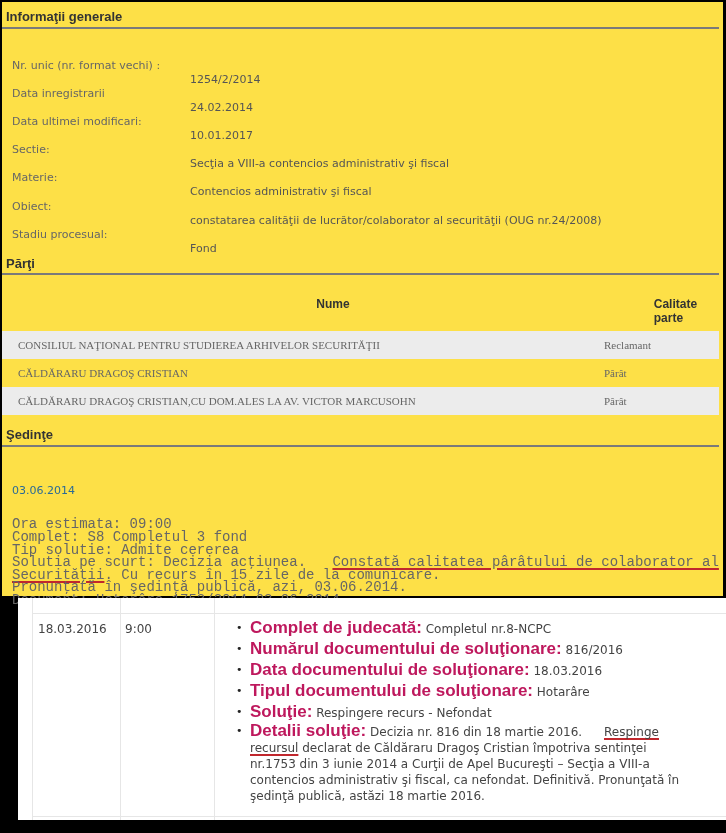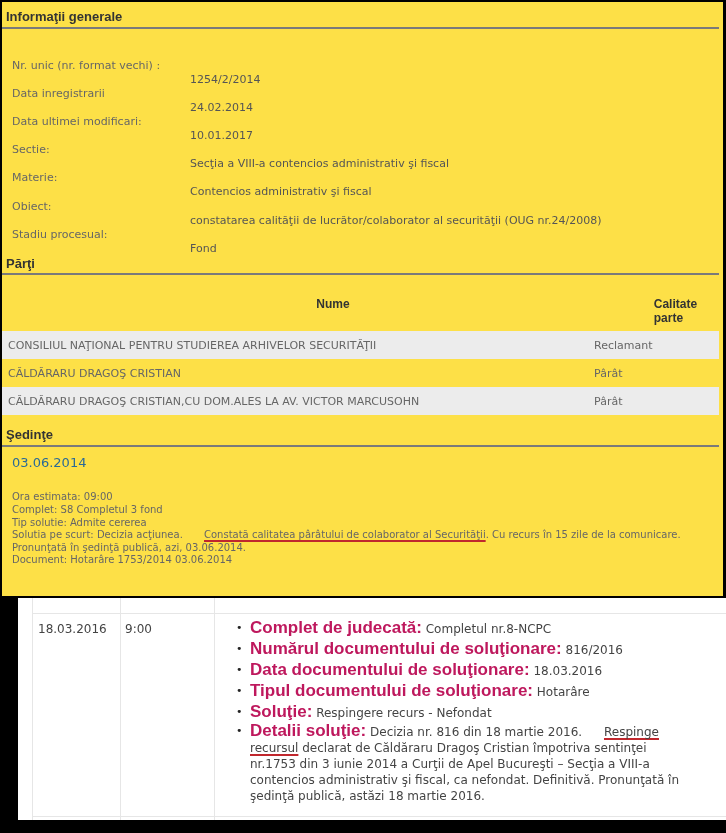--- a/index.html
+++ b/index.html
@@ -20,27 +20,27 @@
   #info-title { height: 27px; }
   .info-list { padding: 22px 0 0 10px; }
   .info-row { display: flex; height: 28.2px; align-items: center; font-size: 11px; color: #666; }
   .info-label { width: 178px; }
   .info-value { color: #555; margin-top: 28px; }
 
   #parti-title { margin-top: 4px; height: 23px; padding-top: 4px; }
   .parti-head { display: flex; font-family: "Liberation Sans", sans-serif; font-weight: bold; font-size: 12px; color: #333; padding: 22px 0 6px 10px; }
   .parti-head .col-name { width: 705px; text-align: center; }
   .parti-table { margin-right: 4px; }
-  .parti-row { display: flex; height: 28px; align-items: center; font-size: 11px; color: #666; padding-left: 6px; }
+  .parti-row { display: flex; height: 28px; align-items: center; font-size: 11px; color: #666; padding-left: 16px; font-family: Liberation Serif, serif; }
   .parti-row.odd { background: #ececec; }
   .parti-row .col-name { width: 586px; }
 
   #sedinte-title { margin-top: 8px; height: 24px; padding-top: 4px; }
-  .sed-date { font-size: 13px; color: #2a6a96; padding: 8px 0 0 10px; }
-  .sed-lines { padding: 21px 0 0 10px; font-size: 10px; color: #666; line-height: 12.6px; }
+  .sed-date { font-size: 11px; color: #2a6a96; padding: 37px 0 0 10px; }
+  .sed-lines { padding: 21px 0 0 10px; font-size: 14px; color: #666; line-height: 12.6px; font-family: Liberation Mono, monospace; }
   .ul-red { text-decoration: underline; text-decoration-color: #c0272d; text-decoration-thickness: 2px; text-underline-offset: 2px; margin-left: 18px; }
 
   #bottom-panel {
     position: absolute; left: 18px; top: 598px; width: 722px; height: 222px;
     background: #fff;
   }
   .grid-top {
     position: absolute; left: 14px; right: 10px; top: 15px; height: 1px; background: #e6e6e6;
   }
   .grid-bottom {

